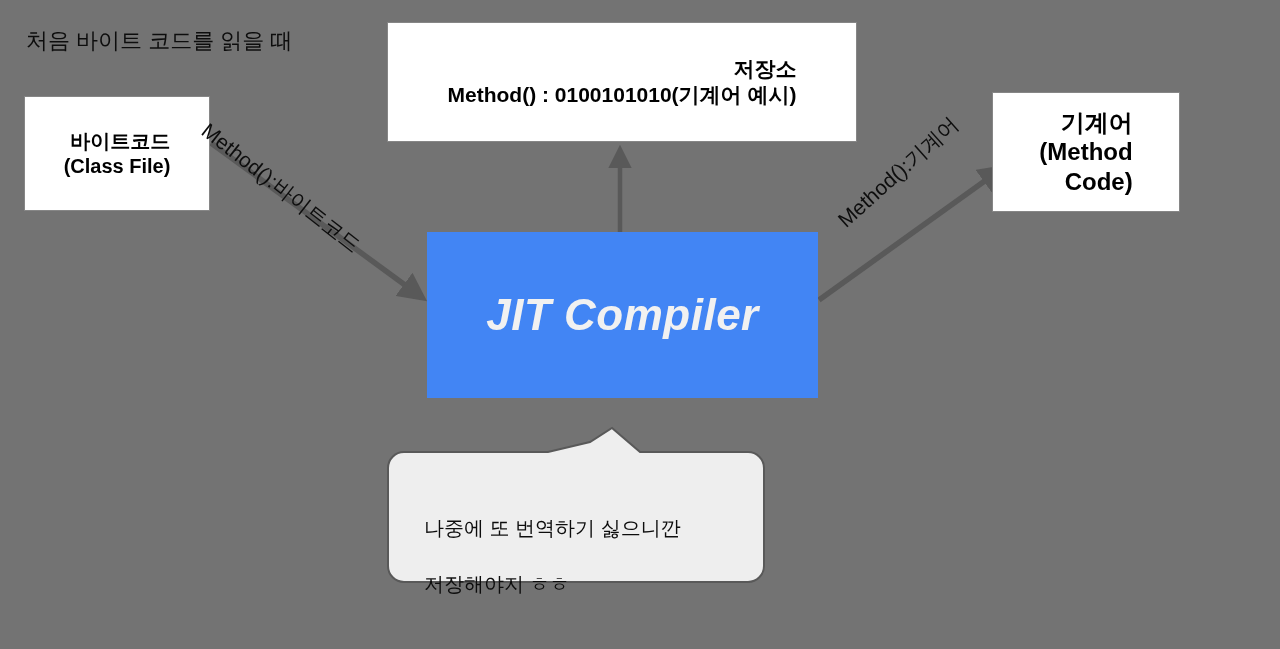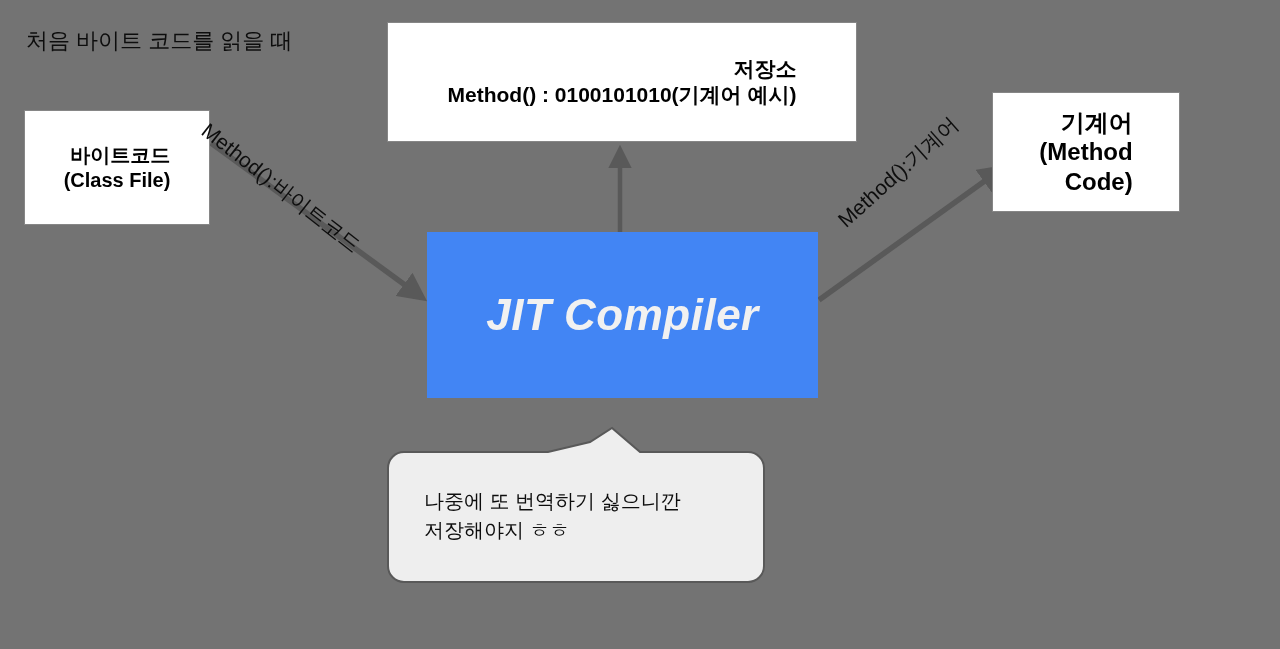--- a/index.html
+++ b/index.html
@@ -40,21 +40,21 @@
     align-items: center;
     justify-content: center;
     text-align: center;
     font-weight: bold;
     color: #000000;
     line-height: 1.22;
   }
   .box .line { display: block; text-align: right; }
 
   #box-bytecode {
-    left: 24px; top: 110px;
+    left: 24px; top: 96px;
     width: 186px; height: 115px;
     font-size: 20px;
   }
   #box-storage {
     left: 387px; top: 22px;
     width: 470px; height: 120px;
     font-size: 21px;
   }
   #box-machine {
     left: 992px; top: 92px;
@@ -108,21 +108,21 @@
     pointer-events: none;
   }
   #bubble-text {
     left: 424px; top: 487px;
     width: 320px;
     font-size: 20px;
     font-weight: 400;
     color: #0d0d0d;
     line-height: 1.45;
   }
-  #bubble-text .line { display: block; white-space: nowrap; }
+  #bubble-text .line { display: block; white-space: nowrap; margin-top: 27px; }
 </style>
 </head>
 <body>
 
 <div id="canvas">
 
   <div class="abs heading">처음 바이트 코드를 읽을 때</div>
 
   <svg class="abs" id="arrows" viewBox="0 0 1280 649" xmlns="http://www.w3.org/2000/svg">
     <defs>

